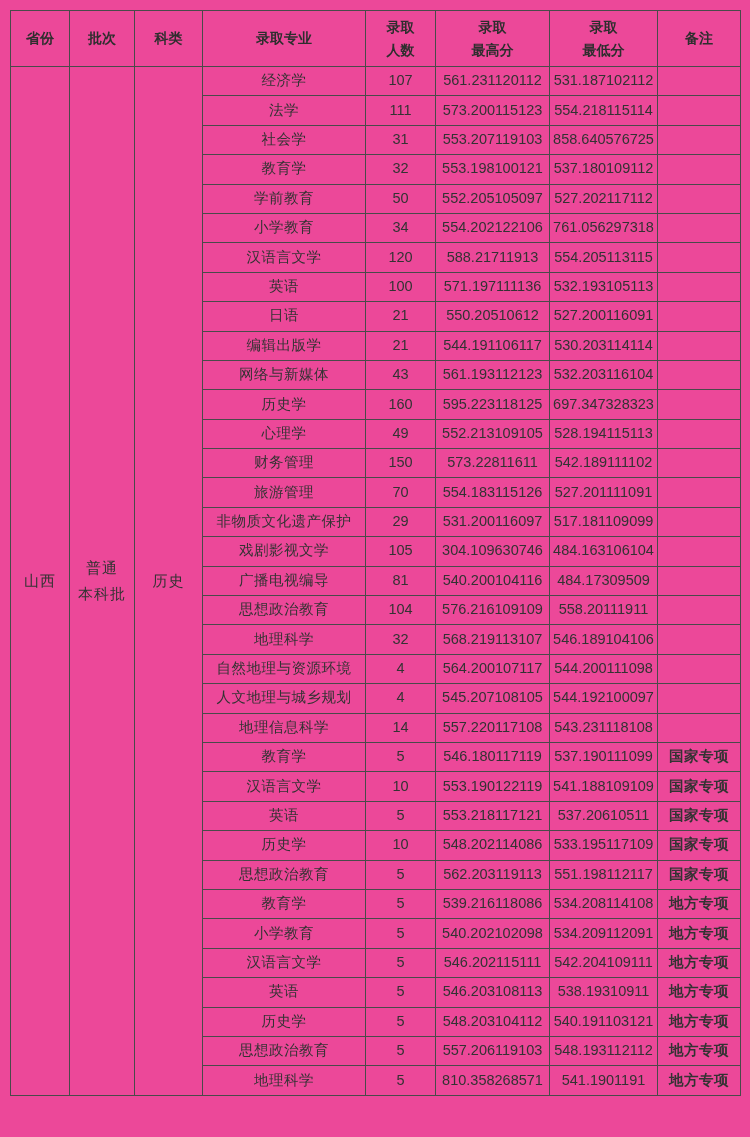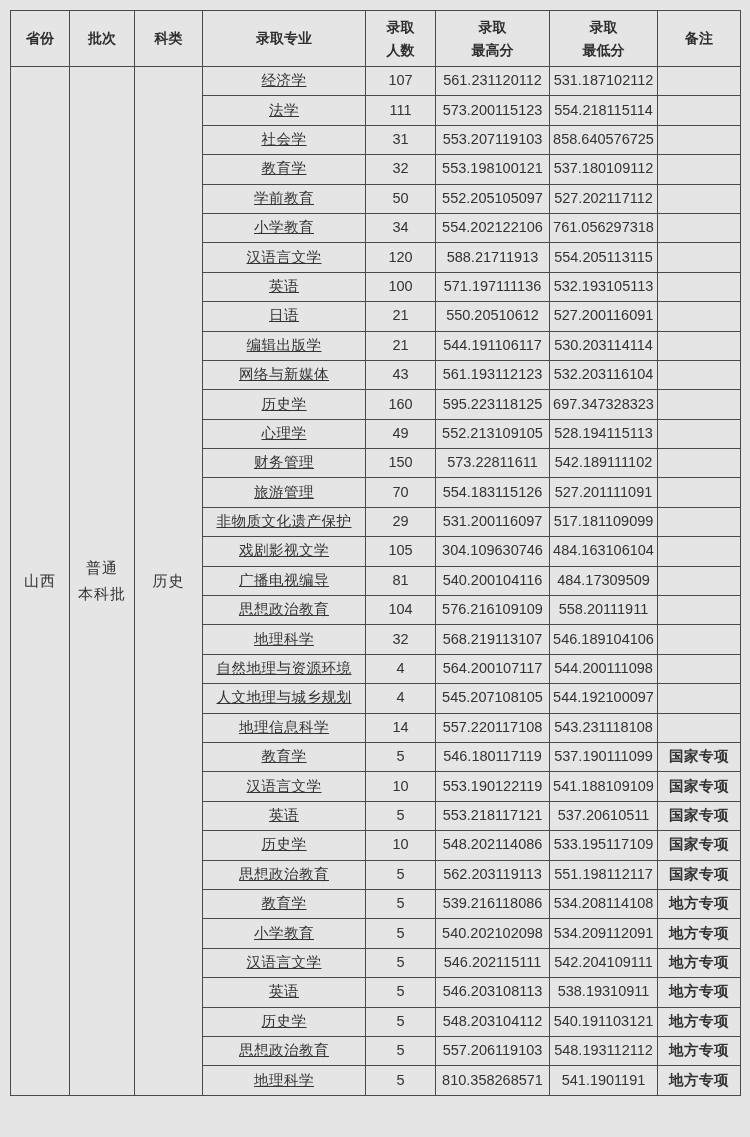--- a/index.html
+++ b/index.html
@@ -6,21 +6,21 @@
     margin: 0;
     padding: 0;
     background: #fbfbfa;
     font-family: "Liberation Sans", "DejaVu Sans", sans-serif;
   }
   .page {
     width: 750px;
     height: 1137px;
     box-sizing: border-box;
     padding: 10px 10px 12px 10px;
-    background: #e5e5e5;
+    background: #ec4899;
     overflow: hidden;
   }
   table.admission {
     border-collapse: collapse;
     table-layout: fixed;
     width: 730px;
     color: #333333;
   }
   table.admission th,
   table.admission td {
@@ -46,21 +46,20 @@
     white-space: nowrap;
   }
   table.admission td.merged {
     font-size: 15px;
     white-space: pre-line;
     line-height: 1.7;
     letter-spacing: 1px;
   }
   table.admission td.major-col {
     letter-spacing: 0.5px;
-    text-decoration: underline;
   }
   table.admission td.note-col {
     letter-spacing: 0.5px;
     font-weight: bold;
   }
 </style>
 </head>
 <body>
 
 <div class="page">

